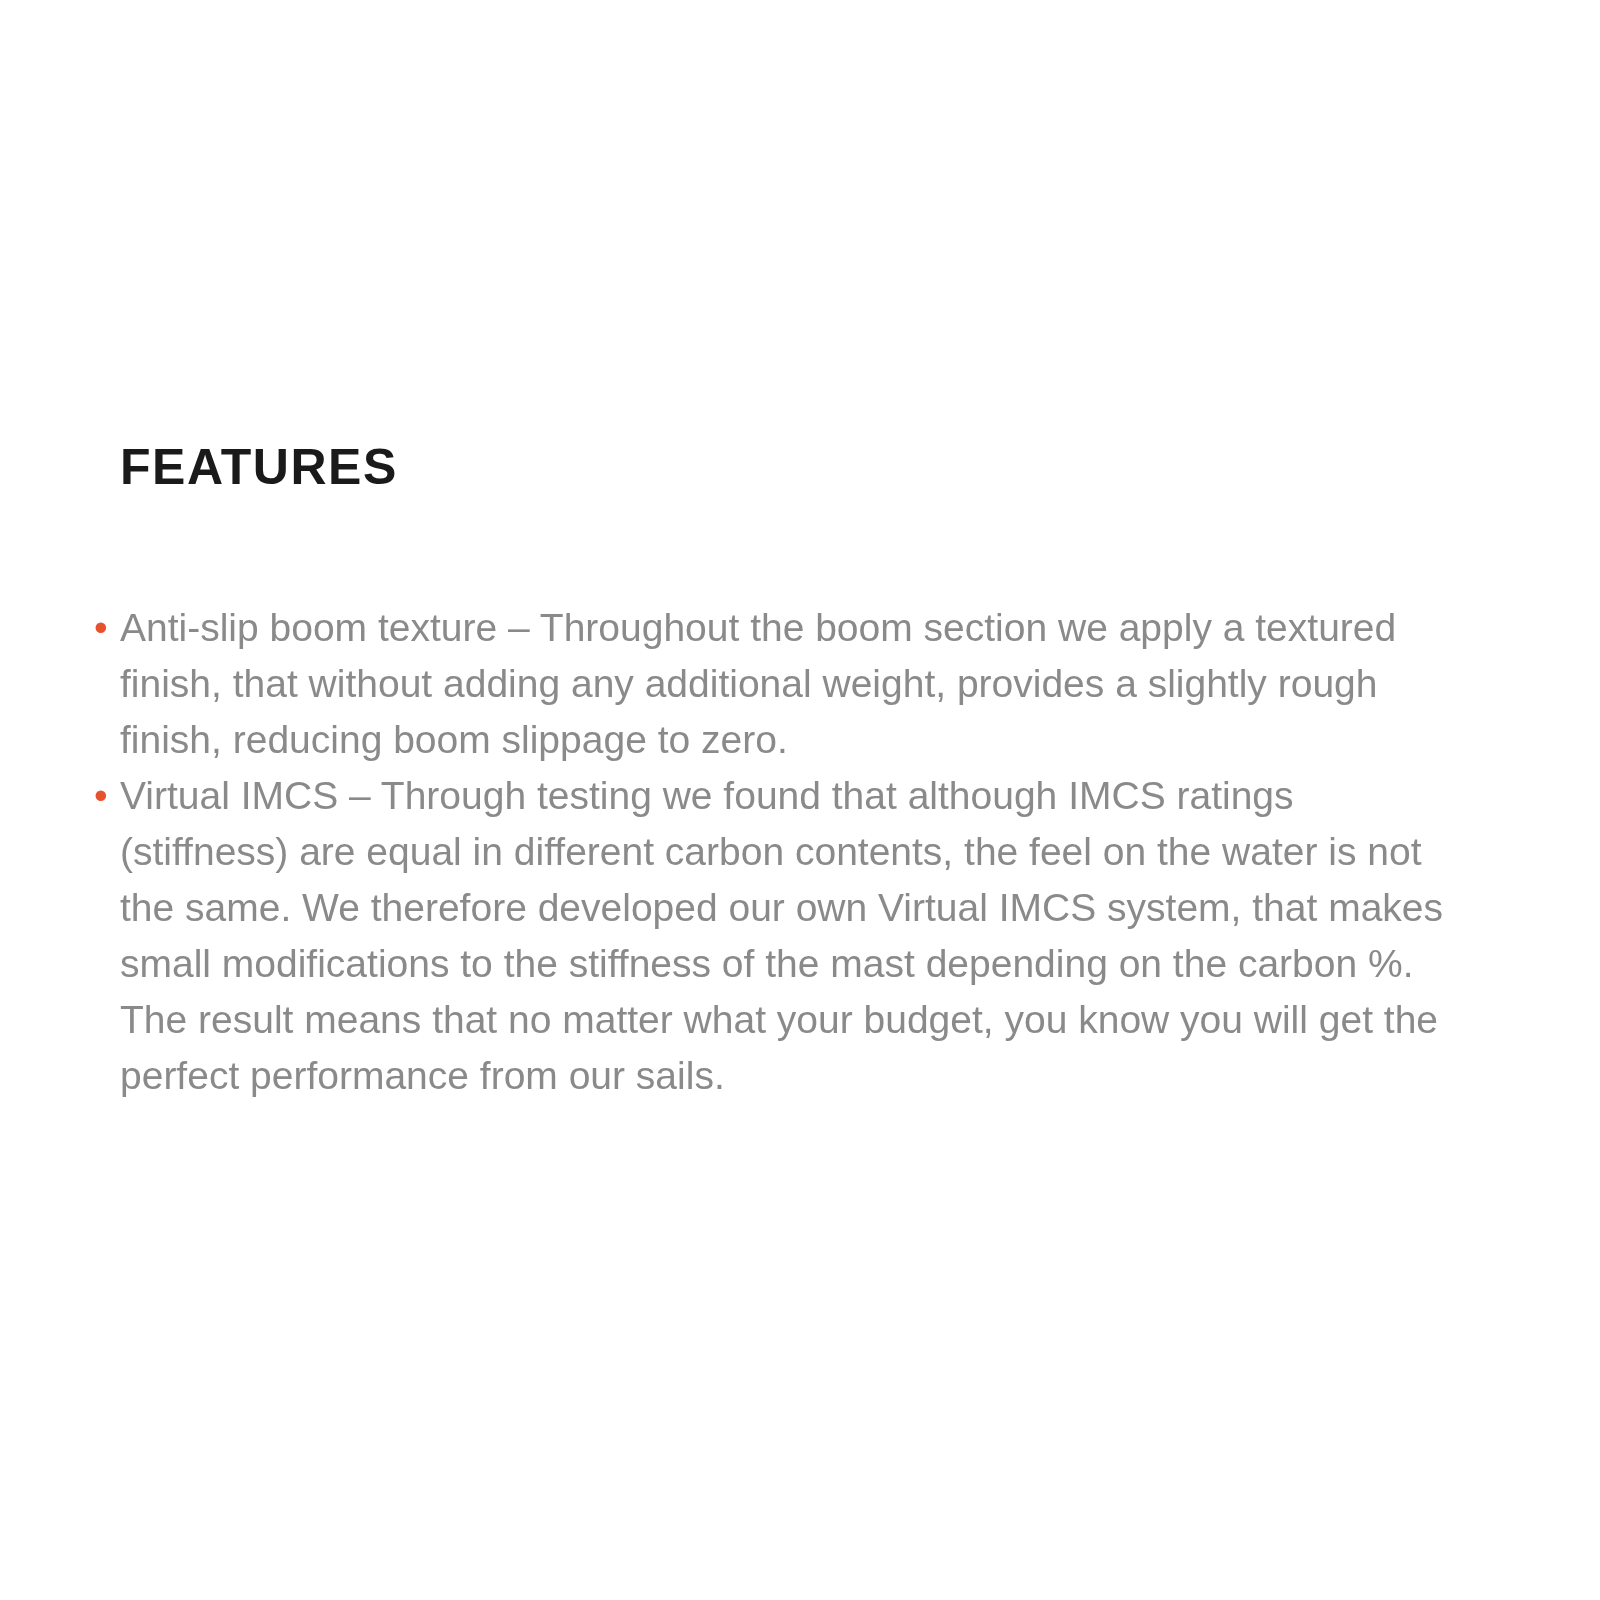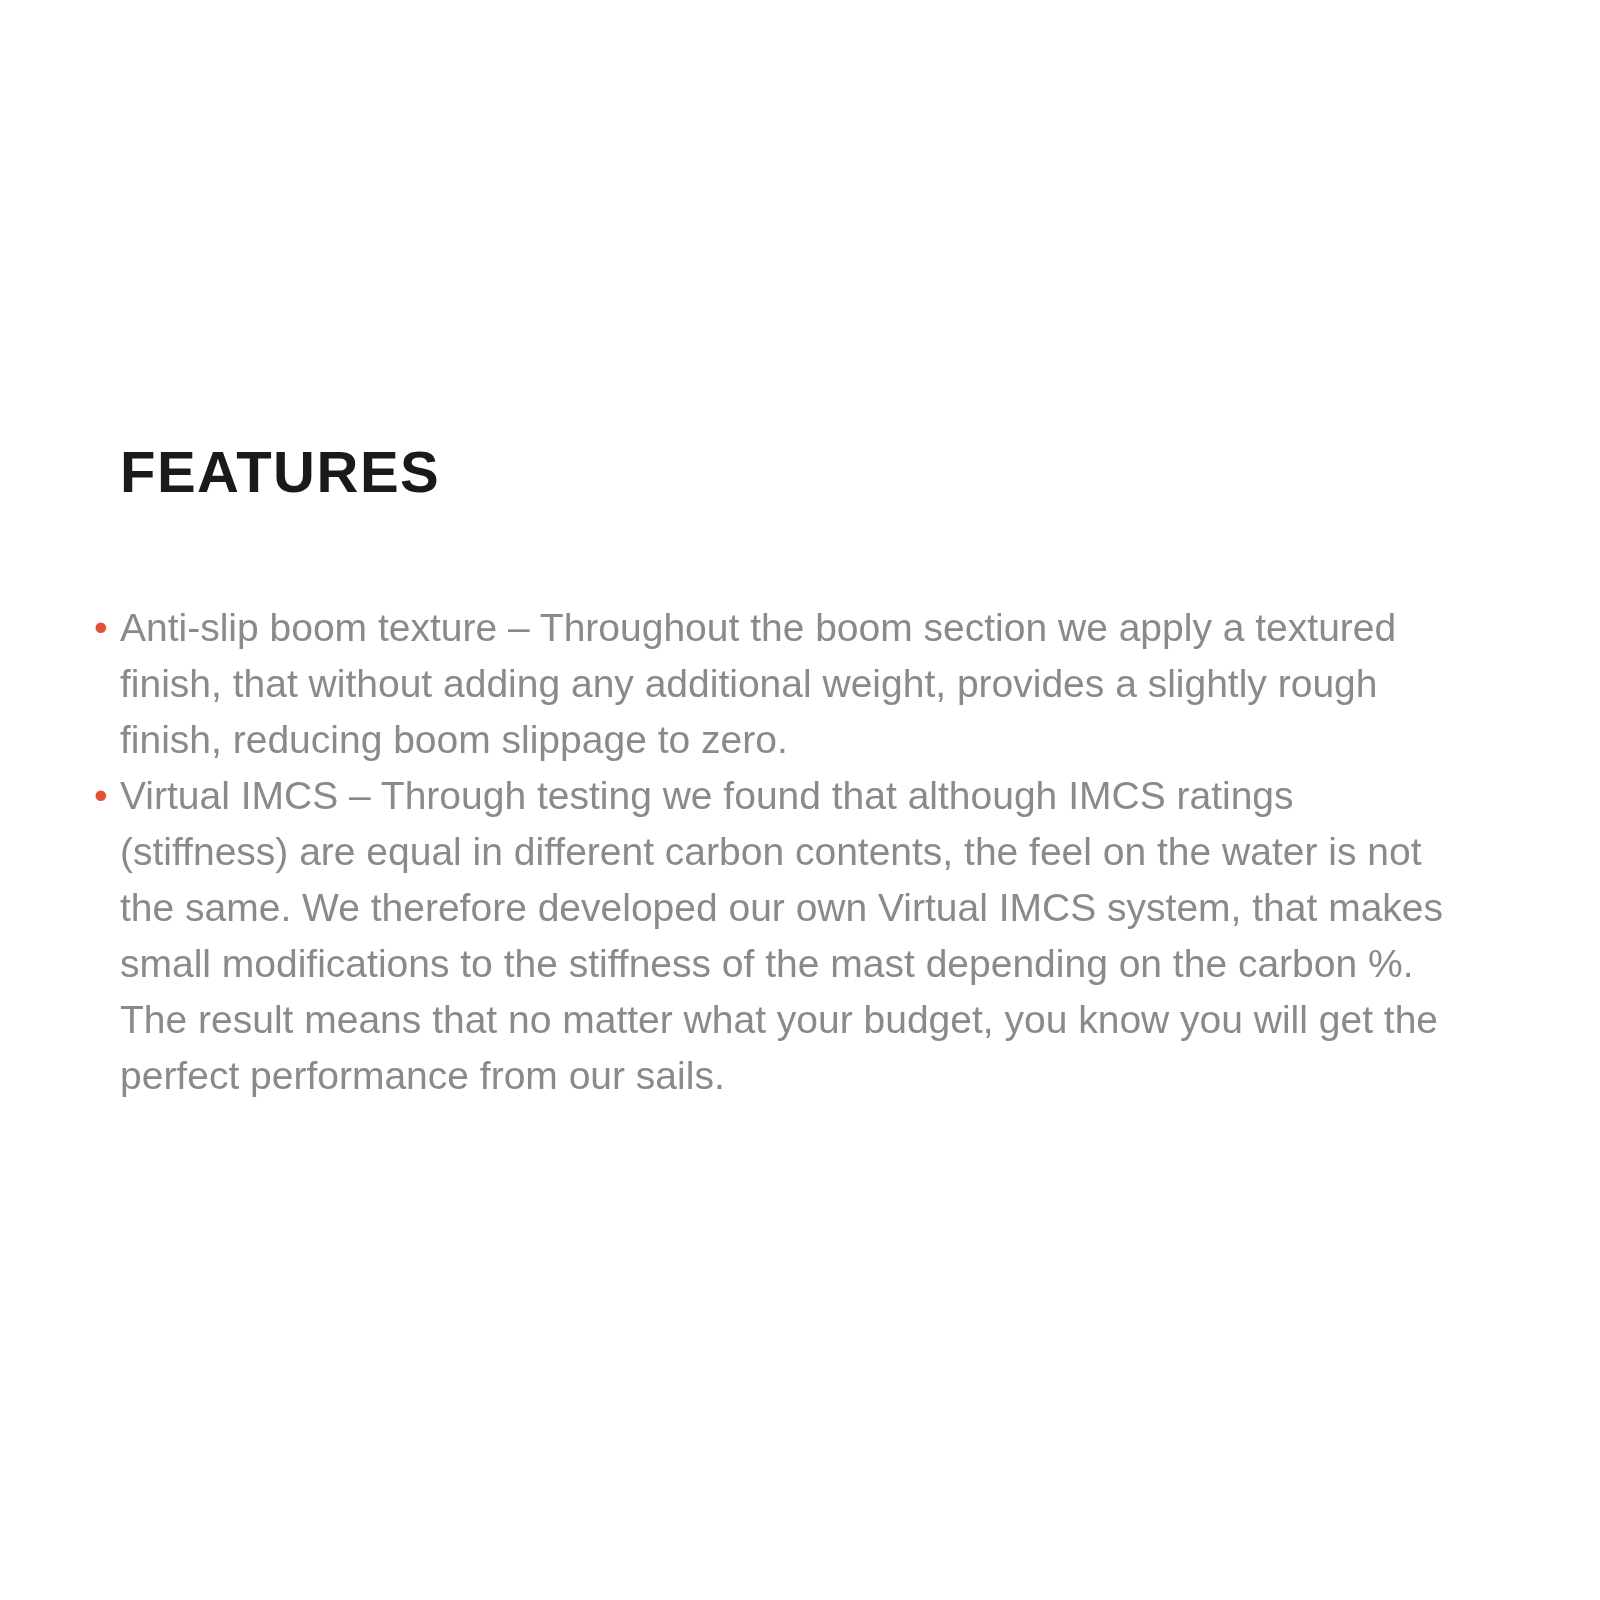--- a/index.html
+++ b/index.html
@@ -14,21 +14,21 @@
     font-family: "Liberation Sans", sans-serif;
     overflow: hidden;
   }
   .features-section {
     position: absolute;
     left: 120px;
     top: 440px;
     width: 1360px;
   }
   .section-heading {
-    font-size: 58px;
+    font-size: 50px;
     font-weight: 700;
     letter-spacing: 1.5px;
     line-height: 1.1;
     color: var(--heading-text, #1a1a1a);
     margin: 0 0 0 0;
   }
   .features-list {
     list-style: none;
     margin: 0;
     padding: 0;

